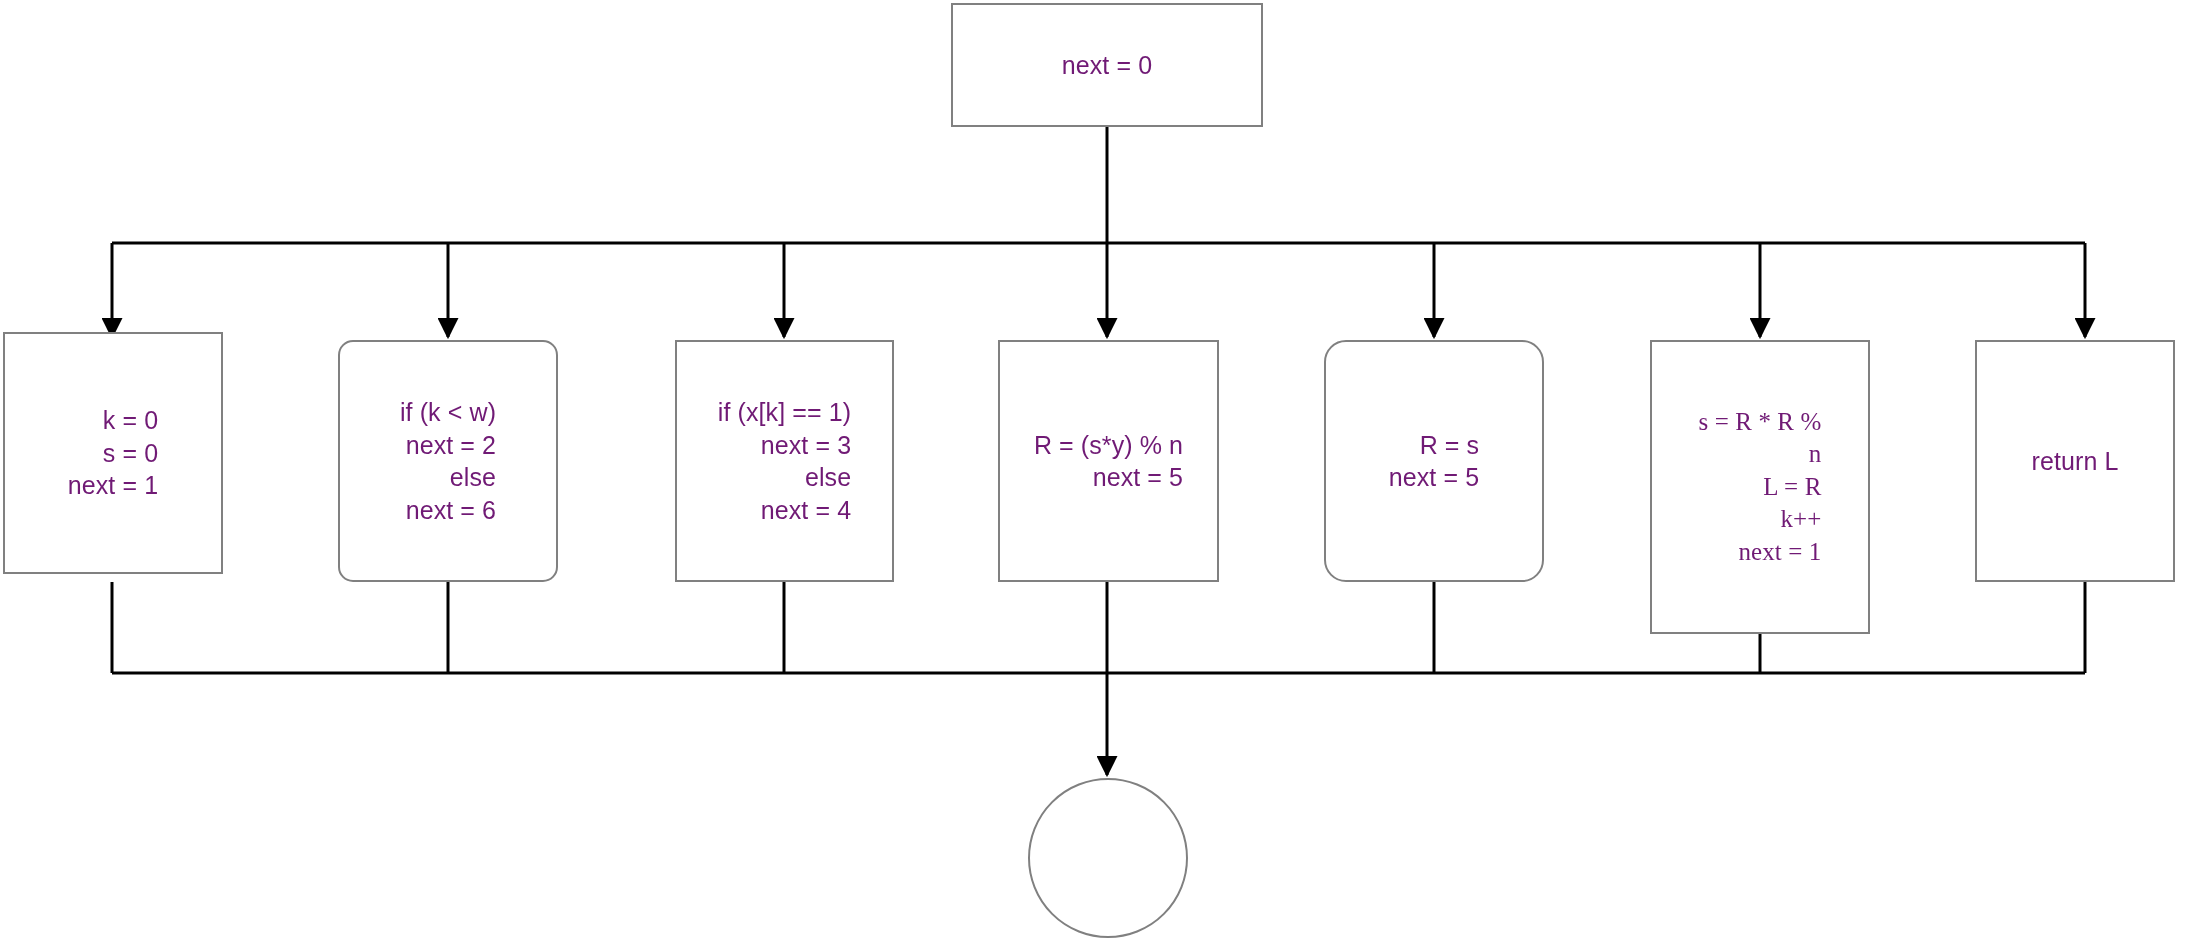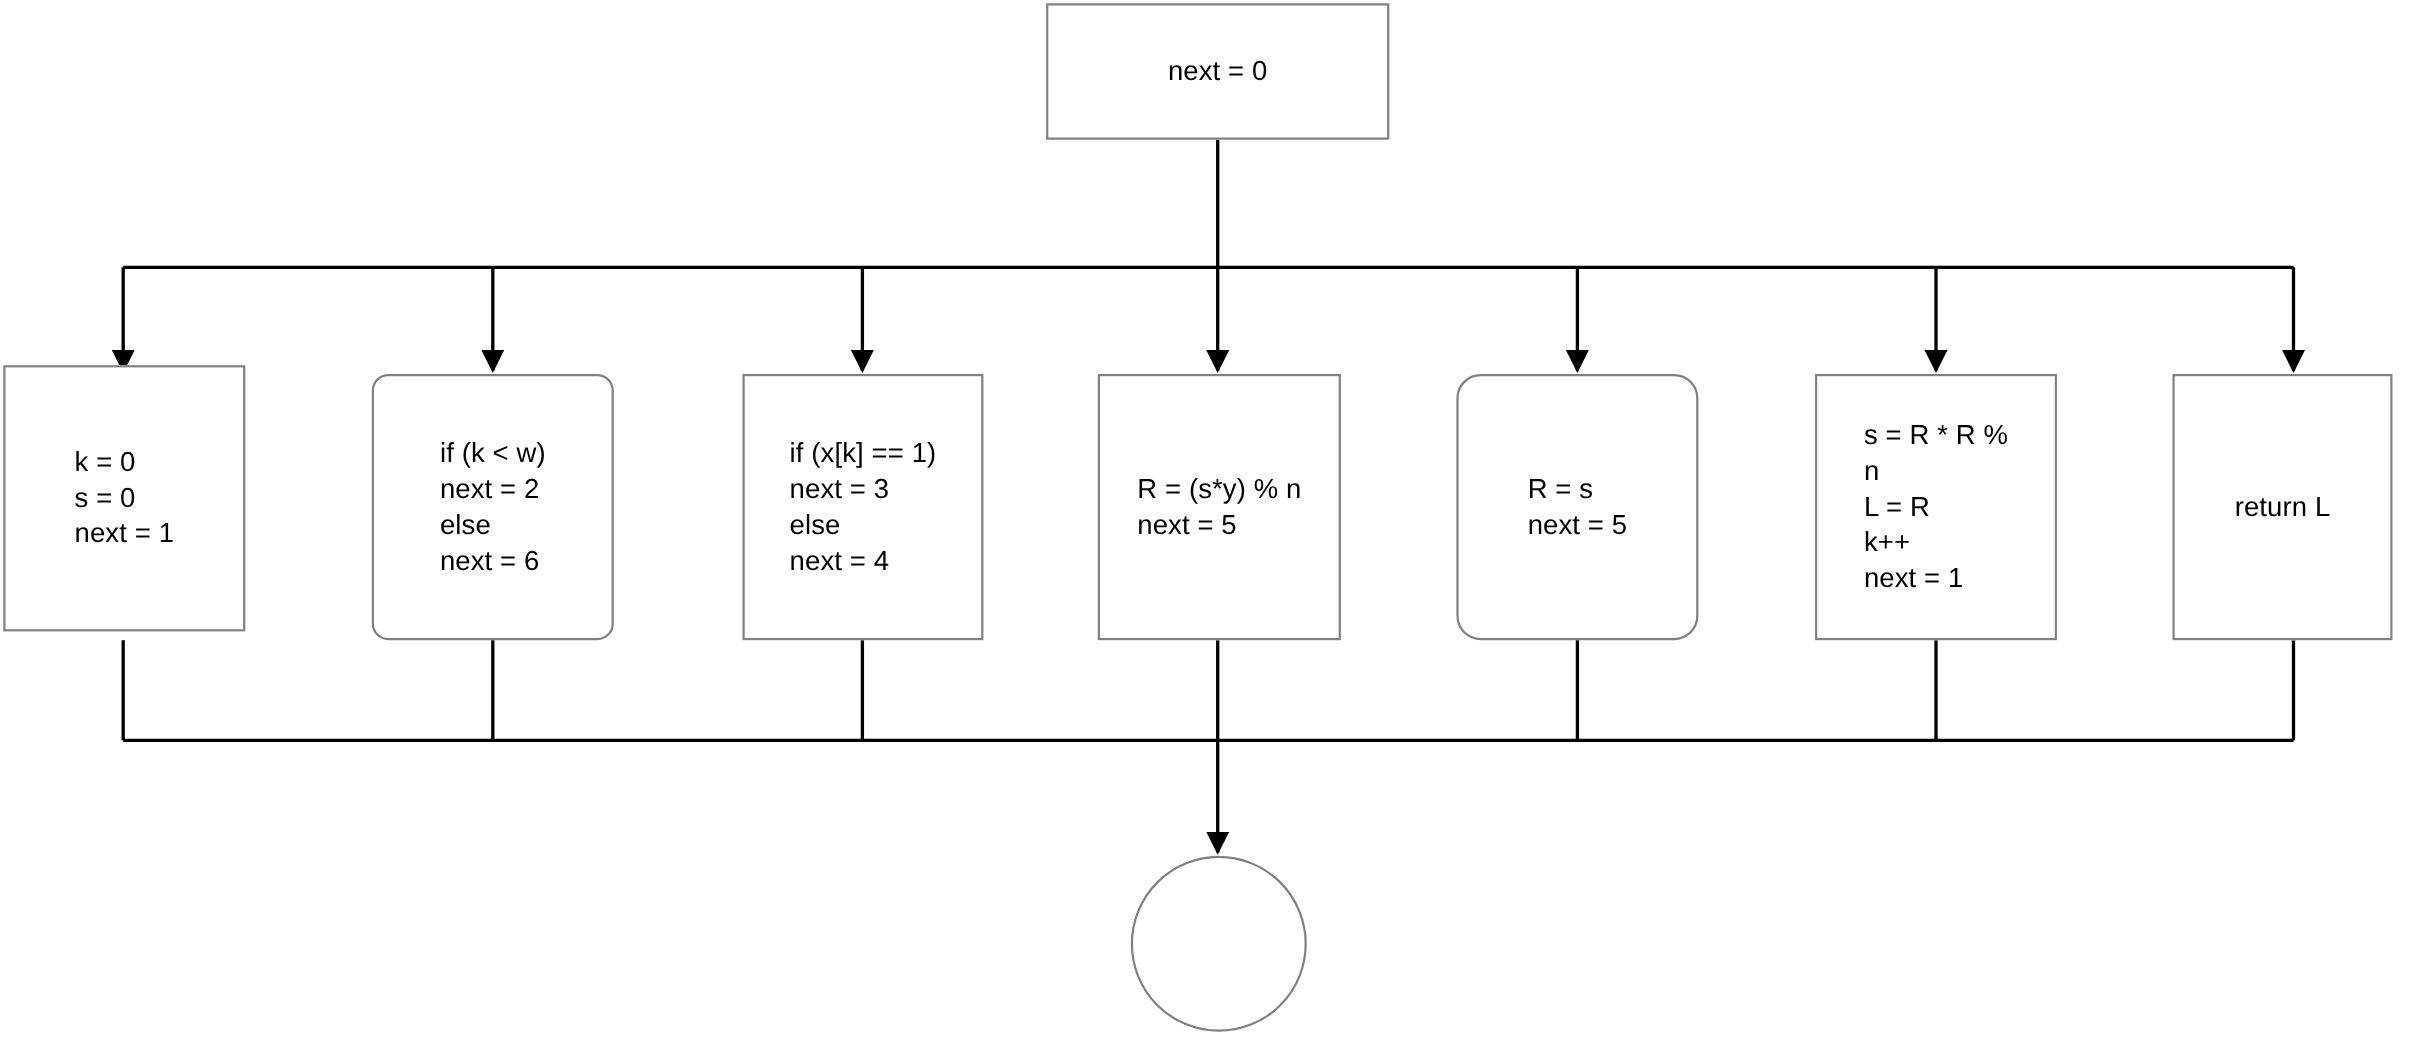--- a/index.html
+++ b/index.html
@@ -23,22 +23,22 @@
     height: 952px;
   }
   .node {
     position: absolute;
     box-sizing: border-box;
     border: 2px solid #808080;
     background: #ffffff;
     display: flex;
     align-items: center;
     justify-content: center;
-    text-align: left;
-    color: #000000;
+    text-align: right;
+    color: #701a75;
     font-size: 25px;
     line-height: 1.30;
     letter-spacing: 0.1px;
     white-space: pre-line;
     padding: 0 8px;
   }
   .node.terminal {
     border-radius: 50%;
     border: 2px solid #808080;
     padding: 0;
@@ -96,21 +96,21 @@
 next = 3
 else
 next = 4</div>
 
   <div class="node" style="left:998px; top:340px; width:221px; height:242px;">R = (s*y) % n
 next = 5</div>
 
   <div class="node" style="left:1324px; top:340px; width:220px; height:242px;border-radius:22px;">R = s
 next = 5</div>
 
-  <div class="node" style="left:1650px; top:340px; width:220px; height:242px;">s = R *  R %
+  <div class="node" style="left:1650px; top:340px; width:220px; height:294px;font-family:Liberation Serif, serif;">s = R *  R %
 n
 L = R
 k++
 next = 1</div>
 
   <div class="node" style="left:1975px; top:340px; width:200px; height:242px;">return L</div>
 
   <div class="node terminal" style="left:1028px; top:778px; width:160px; height:160px;"></div>
 
 </div>

